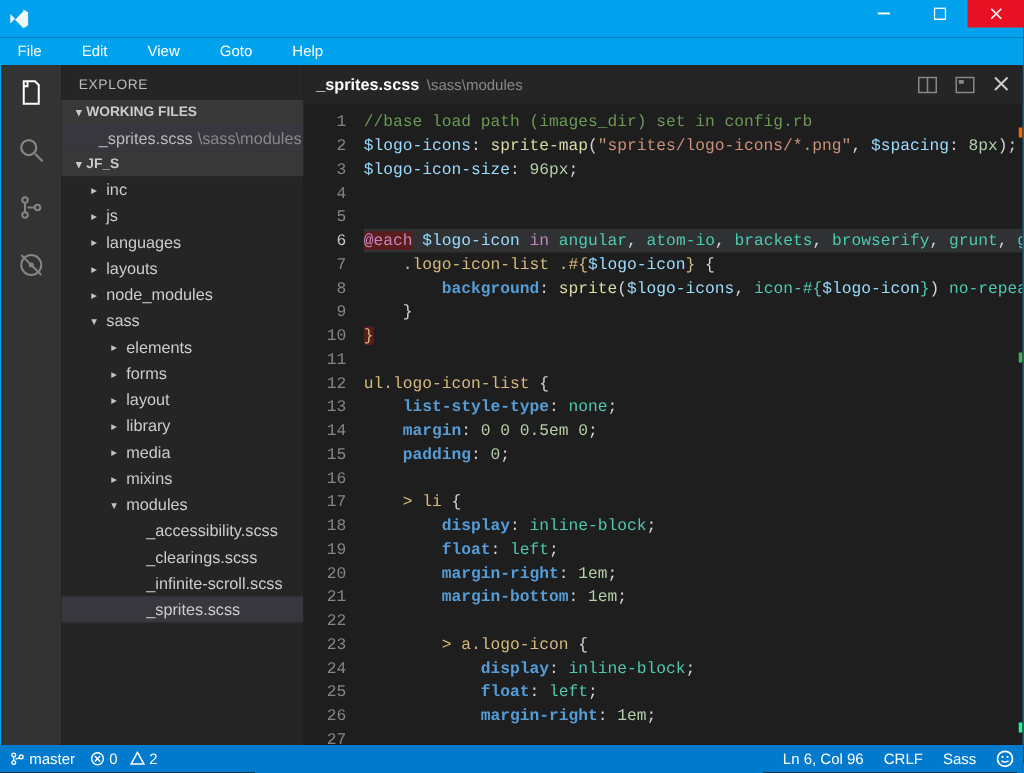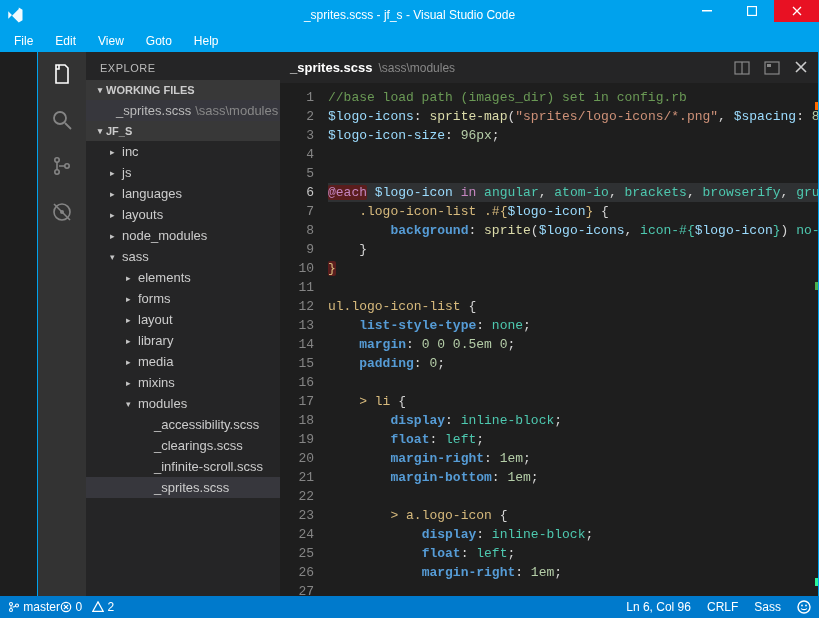--- a/index.html
+++ b/index.html
@@ -44,30 +44,29 @@
   .titlebar .winbtn.close { background:#e81123; height:22px;}
   
   .menubar {
     height: 22px;
     background: #00a2ed;
     display:flex;
     align-items:center;
     padding-left:6px;
     color:#fff;
     font-size:12px;
-    gap:6px;
+    gap:16px;
   }
   .menubar .menuitem { padding: 2px 8px; cursor:pointer;}
   
   .main {
     flex:1; display:flex; min-height:0;
     border: 1px solid #00a2ed;
     border-top:none;
     border-bottom:none;
-    margin-left:37px;
   }
   .activitybar {
     width:48px;
     background:#333333;
     display:flex; flex-direction:column; align-items:center;
     padding-top:8px;
     gap:18px;
   }
   .activitybar .abtn {
     width:28px; height:28px;
@@ -183,35 +182,35 @@
   }
   .rightedge .m { position:absolute; width:3px; height:8px; }
   
   .statusbar {
     height:22px;
     background:#007acc;
     color:#ffffff;
     display:flex; align-items:center;
     font-size:12px;
     padding:0 8px;
+    gap:12px;
   }
   .statusbar .right { margin-left:auto; display:flex; gap:16px;}
   .statusbar span { cursor:pointer;}
   svg { display:block; }
 </style>
 </head>
 <body>
 
 <div class="titlebar">
   <div class="logo">
     <svg width="18" height="18" viewBox="0 0 24 24">
         <path fill="#ffffff" d="M17 2l5 3v14l-5 3-9-9 9-9zM3 7l5 5-5 5V7z" opacity="0.95"></path>
       </svg>
   </div>
-  <div class="title">_sprites.scss - jf_s - Visual Studio Code</div>
   <div class="winbtns">
     <div class="winbtn">
       <svg width="10" height="10">
           <rect y="4" width="10" height="1.5" fill="#fff"></rect>
         </svg>
     </div>
     <div class="winbtn">
       <svg width="10" height="10">
           <rect x="0.5" y="0.5" width="9" height="9" fill="none" stroke="#fff" stroke-width="1.3"></rect>
         </svg>

